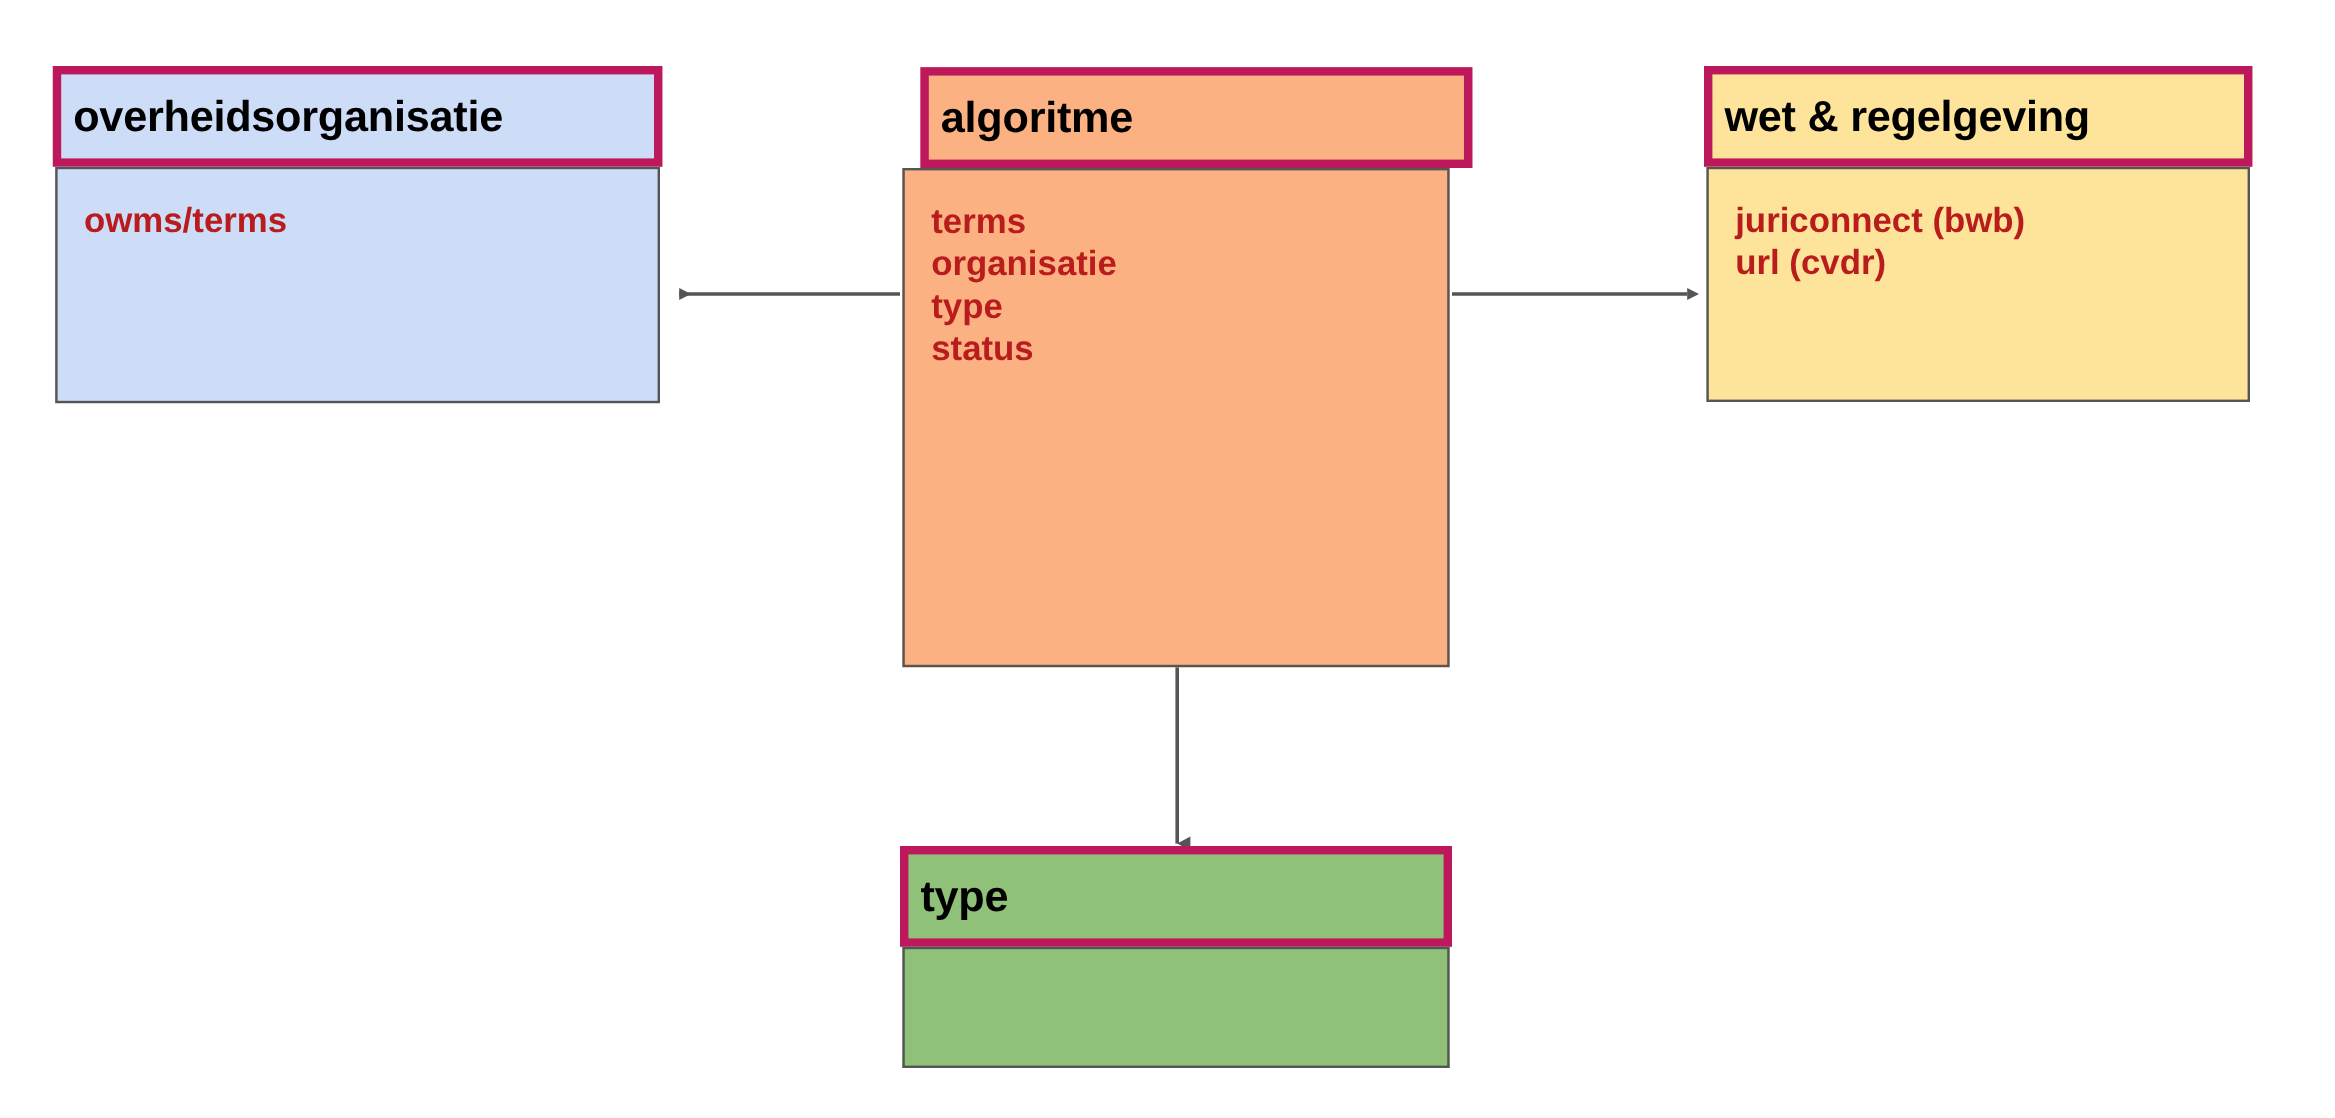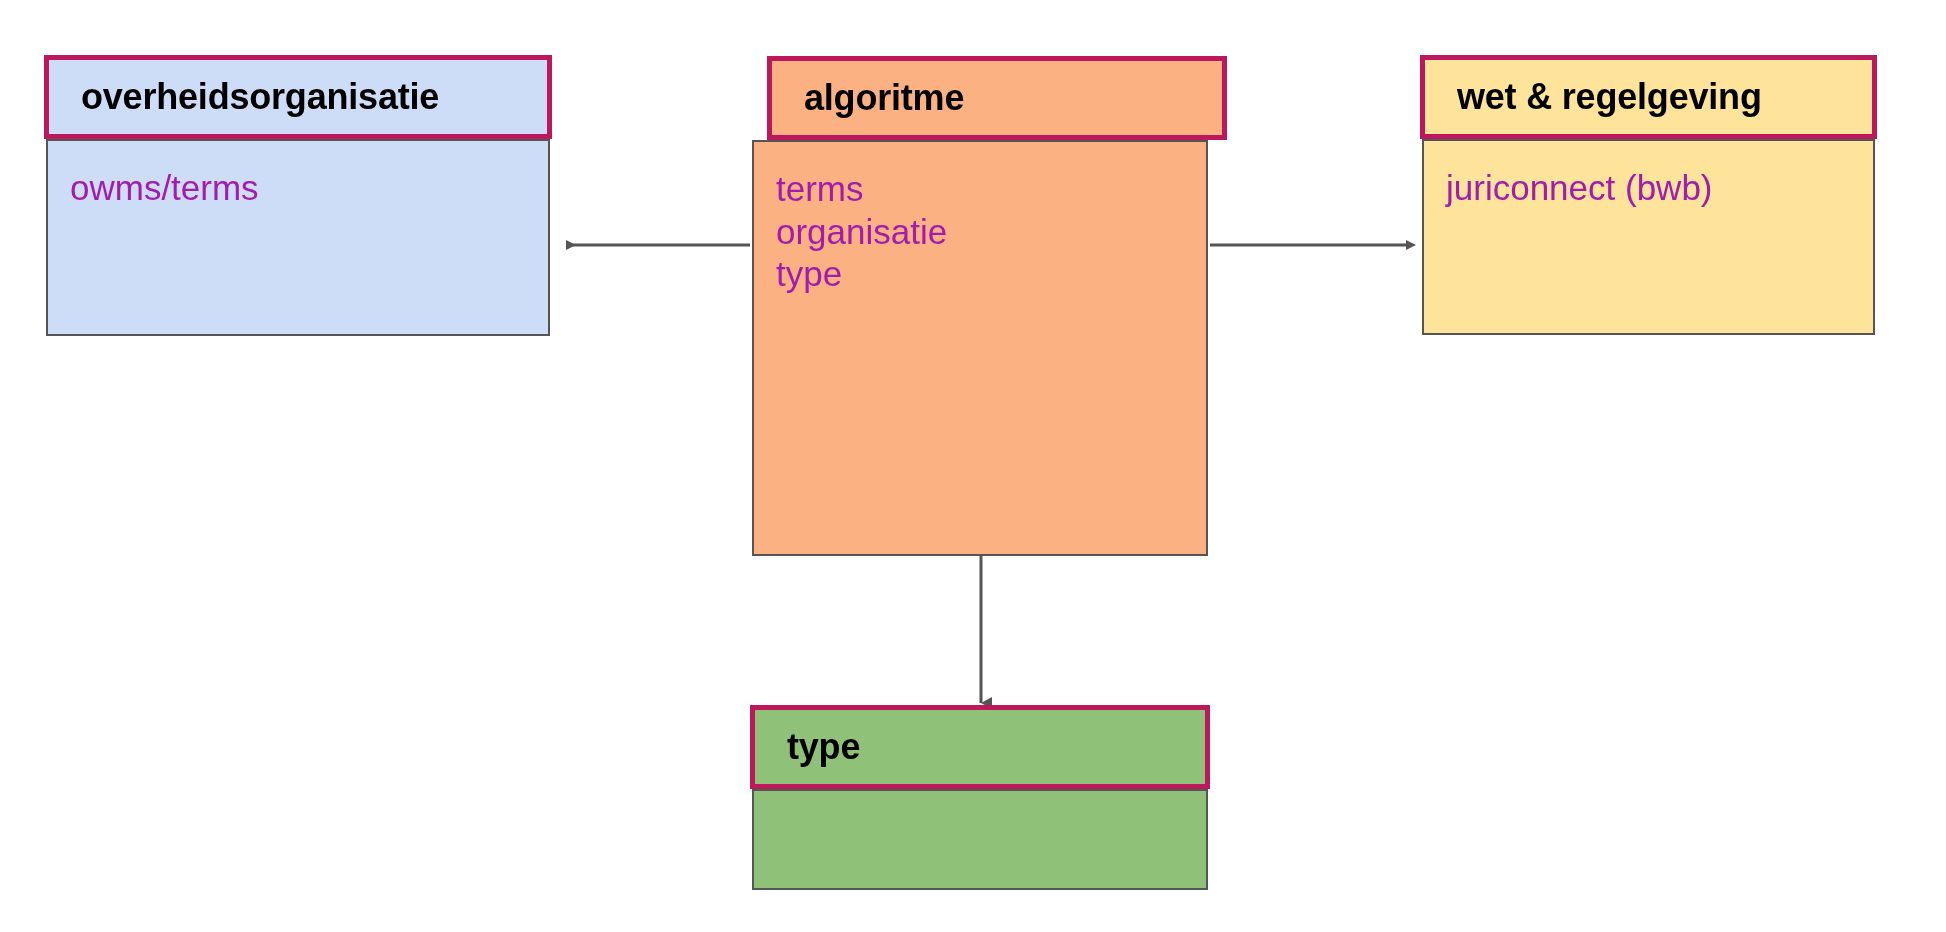--- a/index.html
+++ b/index.html
@@ -19,45 +19,46 @@
     overflow: hidden;
   }
 
   
   .entity {
     position: absolute;
   }
   .entity-header {
     position: absolute;
     box-sizing: border-box;
-    border: 5px solid #be185d;
+    border: 7px solid #be185d;
     display: flex;
     align-items: center;
-    padding-left: 32px;
+    padding-left: 10px;
   }
   .entity-header .title {
     font-weight: bold;
     font-size: 36px;
     color: #000000;
     line-height: 1.05;
     letter-spacing: -0.2px;
     white-space: nowrap;
   }
   .entity-body {
     position: absolute;
     box-sizing: border-box;
     border: 2px solid #555555;
     padding: 26px 22px 0 22px;
     overflow: hidden;
   }
   .entity-body .attr {
-    font-size: 35px;
-    color: #a21caf;
+    font-size: 29px;
+    color: #b91c1c;
     line-height: 1.22;
     white-space: nowrap;
+    font-weight: bold;
   }
 
   
   .box-blue   .entity-header,
   .box-blue   .entity-body   { background: #cddcf7; }
   .box-orange .entity-header,
   .box-orange .entity-body   { background: #fcb183; }
   .box-yellow .entity-header,
   .box-yellow .entity-body   { background: #fde49a; }
   .box-green  .entity-header,
@@ -128,29 +129,31 @@
   </div>
 
   <div class="entity box-orange" id="box-algoritme">
     <div class="entity-header">
       <span class="title">algoritme</span>
     </div>
     <div class="entity-body">
       <div class="attr">terms</div>
       <div class="attr">organisatie</div>
       <div class="attr">type</div>
+      <div class="attr">status</div>
     </div>
   </div>
 
   <div class="entity box-yellow" id="box-wet">
     <div class="entity-header">
       <span class="title">wet &amp; regelgeving</span>
     </div>
     <div class="entity-body">
       <div class="attr">juriconnect (bwb)</div>
+      <div class="attr">url (cvdr)</div>
     </div>
   </div>
 
   <div class="entity box-green" id="box-type">
     <div class="entity-header">
       <span class="title">type</span>
     </div>
     <div class="entity-body"></div>
   </div>
 

